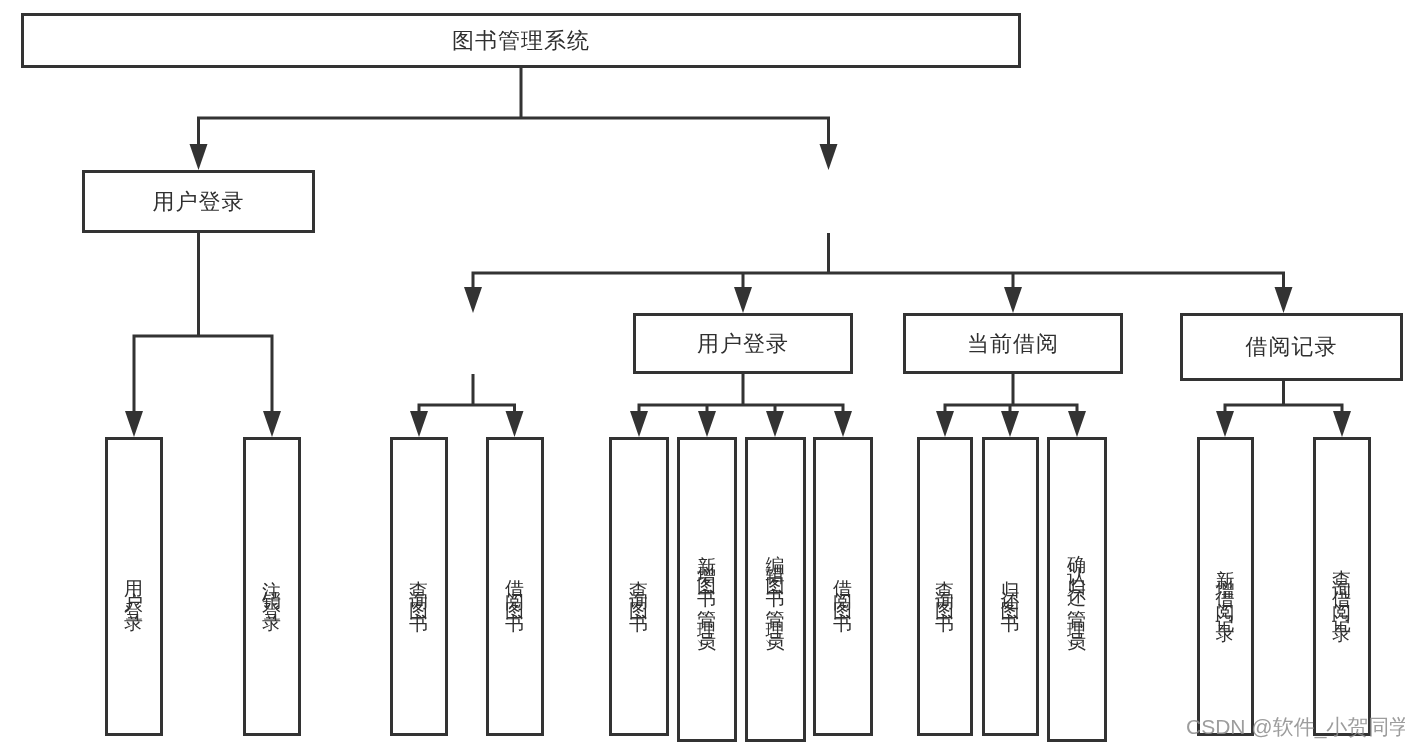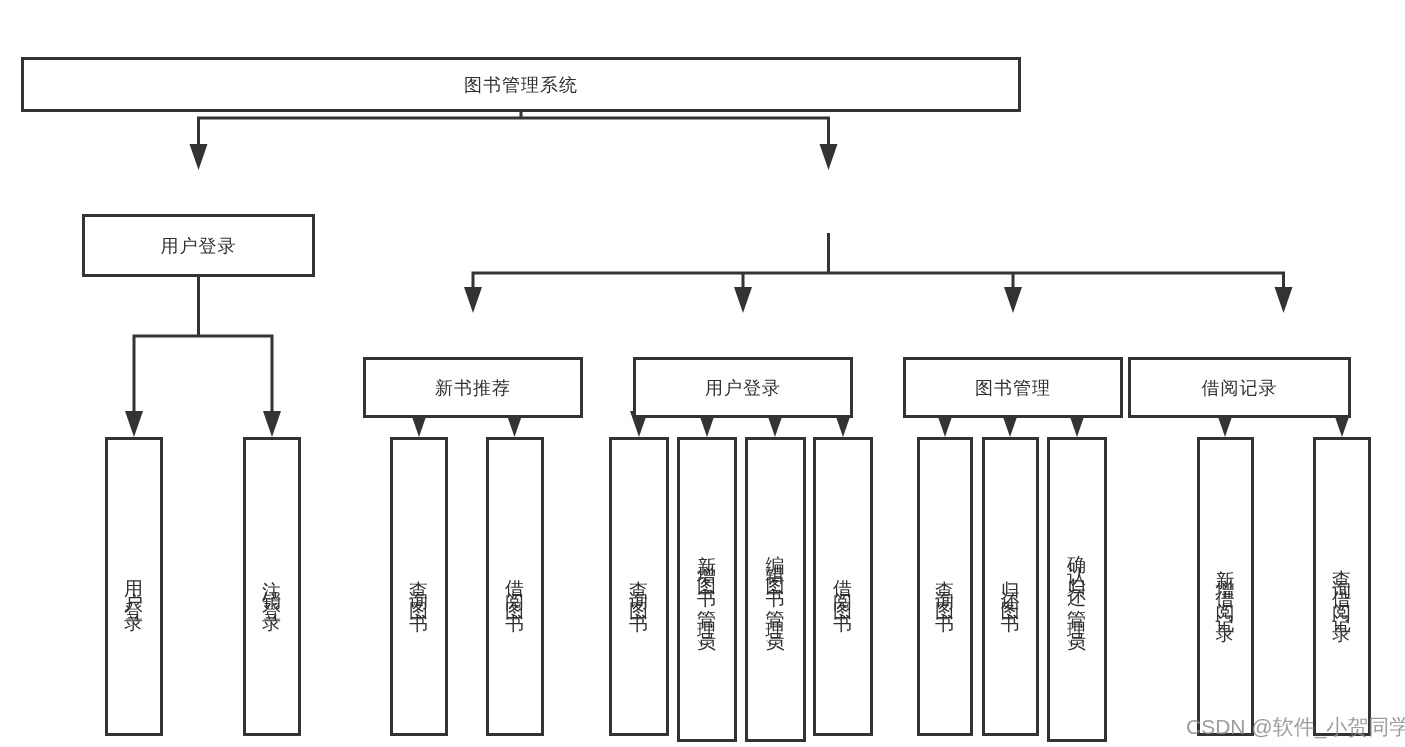--- a/index.html
+++ b/index.html
@@ -22,21 +22,21 @@
   .box{
     position:absolute;
     box-sizing:border-box;
     border:3px solid var(--line);
     background:#ffffff;
     display:flex;
     align-items:center;
     justify-content:center;
     color:var(--text);
   }
-  .hbox{font-size:18px;letter-spacing:1px;margin-top:44px;}
+  .hbox{font-size:22px;letter-spacing:1px;}
   .vbox .vlabel{
     writing-mode:vertical-rl;
     text-orientation:mixed;
     font-size:19px;
     letter-spacing:11px;
     line-height:1;
     white-space:nowrap;
   }
   #watermark{
     position:absolute;
@@ -90,30 +90,27 @@
   </svg>
 
   <div class="box hbox" style="left:21px;top:13px;width:1000px;height:55px">
     <span>图书管理系统</span>
   </div>
 
   <div class="box hbox" style="left:82px;top:170px;width:233px;height:63px">
     <span>用户登录</span>
   </div>
 
-  <div class="box hbox" style="left:363px;top:313px;width:220px;height:61px">
-    <span>新书推荐</span>
-  </div>
   <div class="box hbox" style="left:633px;top:313px;width:220px;height:61px">
     <span>用户登录</span>
   </div>
   <div class="box hbox" style="left:903px;top:313px;width:220px;height:61px">
-    <span>图书管理</span>
+    <span>当前借阅</span>
   </div>
-  <div class="box hbox" style="left:1128px;top:313px;width:223px;height:61px">
+  <div class="box hbox" style="left:1180px;top:313px;width:223px;height:68px">
     <span>借阅记录</span>
   </div>
 
   <div class="box vbox" style="left:105px;top:437px;width:58px;height:299px">
     <span class="vlabel">用户登录</span>
   </div>
   <div class="box vbox" style="left:243px;top:437px;width:58px;height:299px">
     <span class="vlabel">注销登录</span>
   </div>
 

